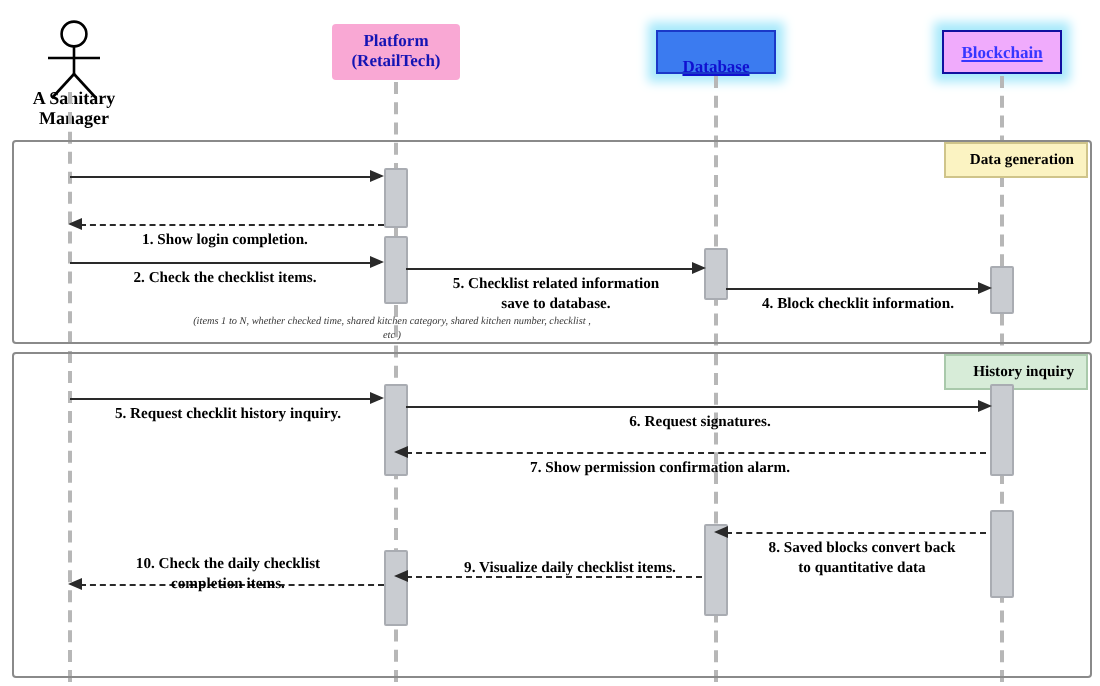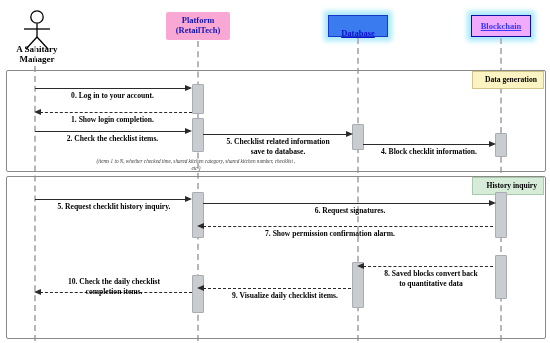--- a/index.html
+++ b/index.html
@@ -171,21 +171,20 @@
   <div class="fragment" style="left:6px; top:70px; width:538px; height:100px;"></div>
   <div class="frag-label lbl-yellow" style="left:472px; top:71px; width:72px;">Data generation</div>
 
   <div class="activation" style="left:192px; top:84px; height:28px;"></div>
   <div class="activation" style="left:192px; top:118px; height:32px;"></div>
   <div class="activation" style="left:352px; top:124px; height:24px;"></div>
   <div class="activation" style="left:495px; top:133px; height:22px;"></div>
 
   <div class="msg-line" style="left:35px; top:88px; width:155px;"></div>
   <div class="arrowhead arrow-right" style="left:185px; top:84.5px;"></div>
-  <div class="msg-label" style="left:35px; top:91px; width:155px;">0. Log in to your account.</div>
 
   <div class="msg-line dashed" style="left:40px; top:112px; width:152px;"></div>
   <div class="arrowhead arrow-left" style="left:34px; top:108.5px;"></div>
   <div class="msg-label" style="left:35px; top:115px; width:155px;">1. Show login completion.</div>
 
   <div class="msg-line" style="left:35px; top:131px; width:155px;"></div>
   <div class="arrowhead arrow-right" style="left:185px; top:127.5px;"></div>
   <div class="msg-label" style="left:35px; top:134px; width:155px;">2. Check the checklist items.</div>
 
   <div class="msg-line" style="left:203px; top:134px; width:144px;"></div>
@@ -224,21 +223,21 @@
 
   <div class="msg-line dashed" style="left:363px; top:266px; width:130px;"></div>
   <div class="arrowhead arrow-left" style="left:357px; top:262.5px;"></div>
   <div class="msg-label" style="left:365px; top:269px; width:132px;">
     <div>8. Saved blocks convert back</div>
     <div>to quantitative data</div>
   </div>
 
   <div class="msg-line dashed" style="left:203px; top:288px; width:148px;"></div>
   <div class="arrowhead arrow-left" style="left:197px; top:284.5px;"></div>
-  <div class="msg-label" style="left:205px; top:291px; width:160px;">9. Visualize daily checklist items.</div>
+  <div class="msg-label" style="left:205px; top:279px; width:160px;">9. Visualize daily checklist items.</div>
 
   <div class="msg-line dashed" style="left:40px; top:292px; width:152px;"></div>
   <div class="arrowhead arrow-left" style="left:34px; top:288.5px;"></div>
   <div class="msg-label" style="left:38px; top:277px; width:152px;">
     <div>10. Check the daily checklist</div>
     <div>completion items.</div>
   </div>
 
 </div>
 

